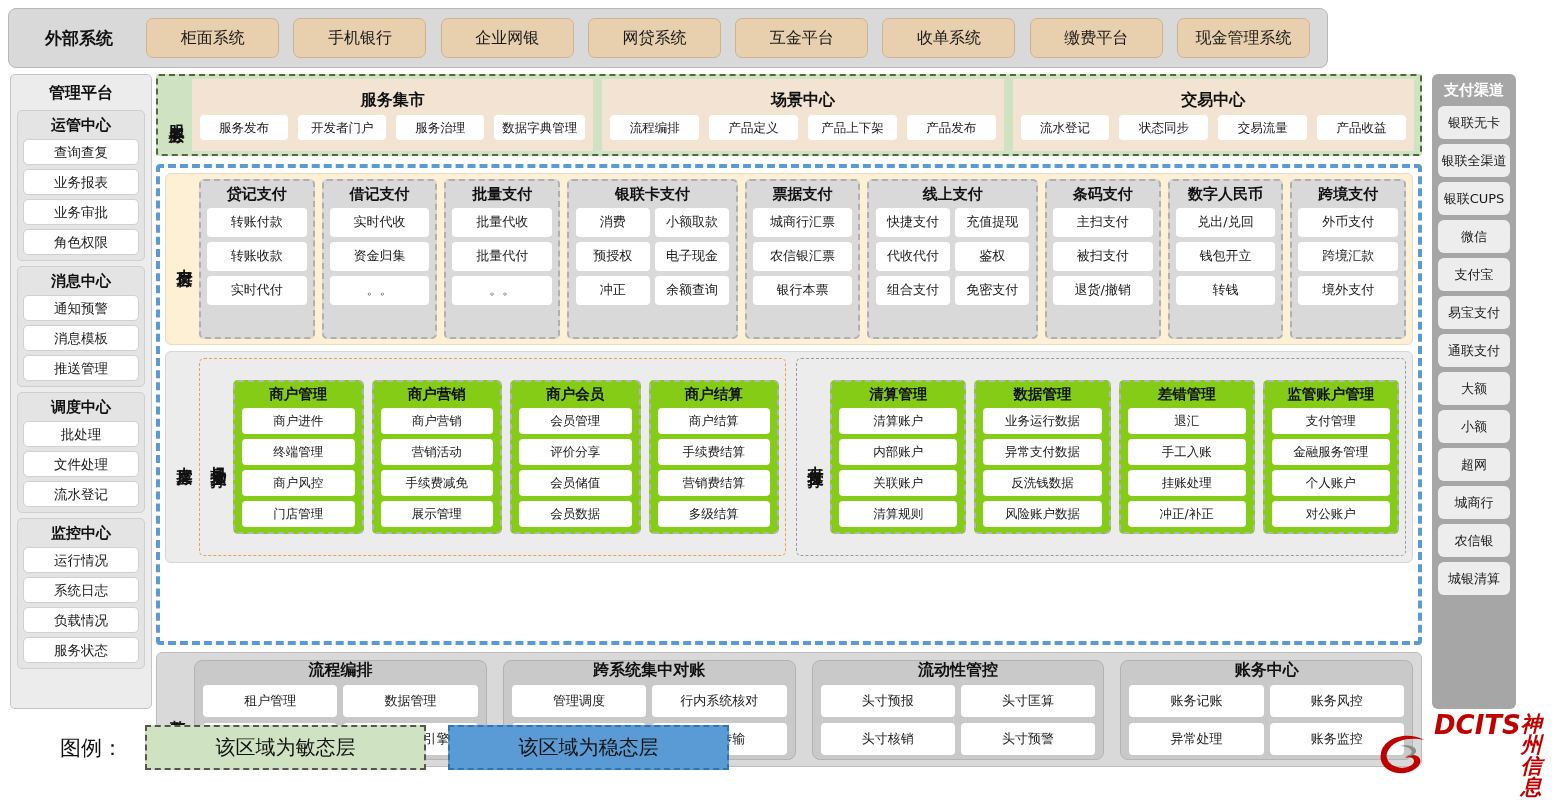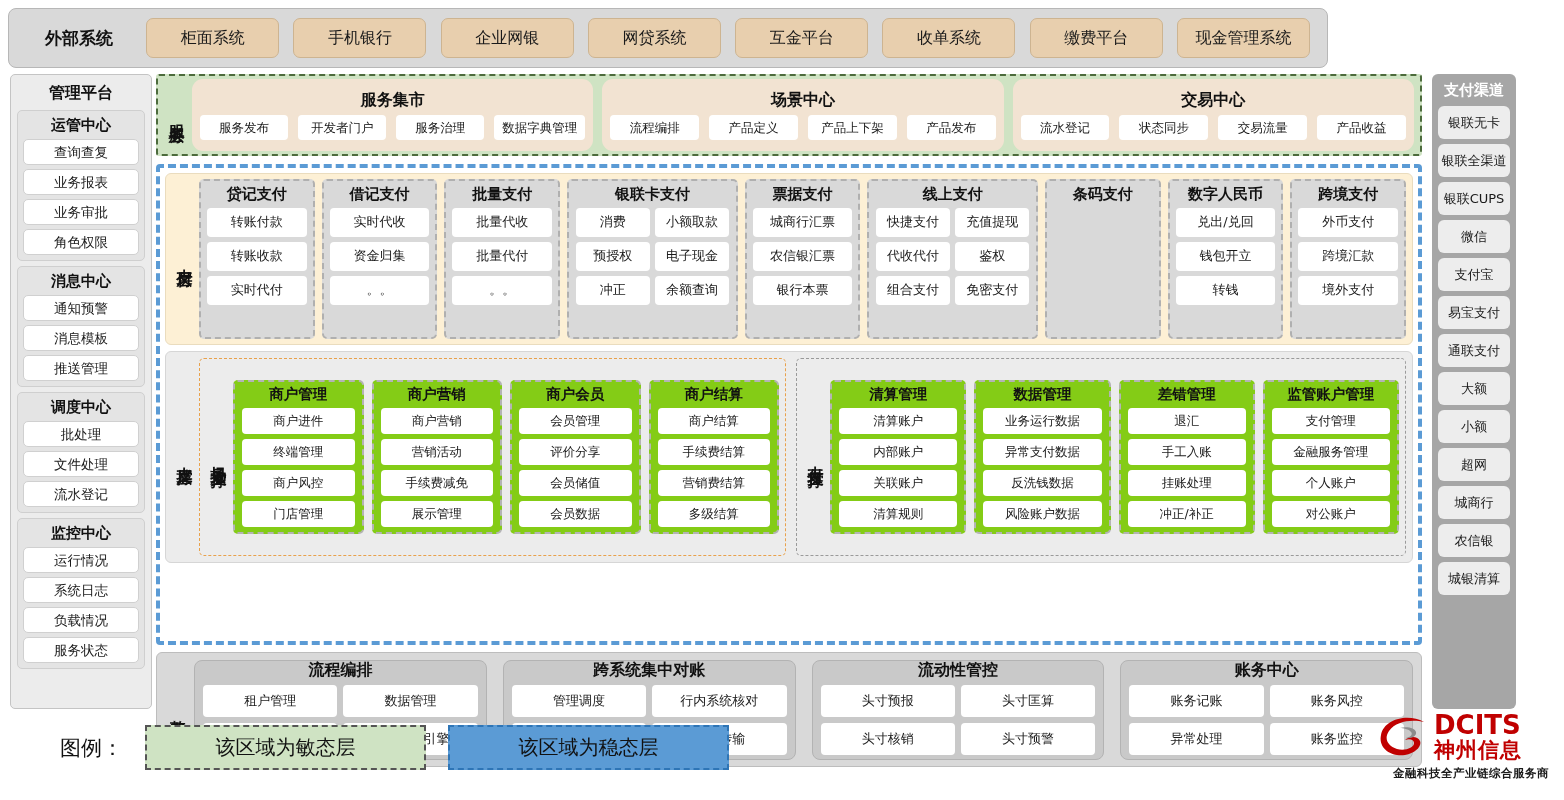--- a/index.html
+++ b/index.html
@@ -86,21 +86,21 @@
     font-size: 16px; font-weight: bold; color: #111;
     letter-spacing: 2px;
     text-align: center;
     flex: none;
     width: 24px;
     display: flex; align-items: center; justify-content: center;
   }
   .svc-groups { display: flex; flex: 1; gap: 9px; height: 100%; align-items: center; margin-left: 4px;}
   .svc-group {
     background: #f2e3d2;
-    border-radius: 11px;
+    border-radius: 0;
     flex: 1; height: 72px;
     padding: 2px 8px;
     display: flex; flex-direction: column; align-items: center; justify-content: center;
   }
   .svc-group-title { font-size: 16px; font-weight: bold; margin-bottom: 4px; color:#111; }
   .svc-chip-row { display: flex; gap: 10px; justify-content: center; width: 100%; }
   .svc-chip { height: 25px; padding: 0 8px; border: none; font-size: 12.5px; border-radius: 4px; flex: 1; }
 
   
   .stable {
@@ -216,21 +216,21 @@
     display: flex; align-items: center; justify-content: center;
     font-size: 20px; color: #111;
   }
   .legend-agile { background: #cfe3c3; border: 2px dashed #555; }
   .legend-stable { background: #5b9bd5; border: 2px dashed #2e75b6; }
 
   
   .logo { position: absolute; left: 1378px; top: 712px; width: 186px; height: 82px; }
   .logo-row { display: flex; align-items: center; gap: 4px; }
   .logo-mark { width: 52px; height: 44px; flex: none; }
-  .logo-text { display: flex; flex-direction: column; line-height: 1; }
+  .logo-text { display: flex; flex-direction: row; line-height: 1; font-style: italic; }
   .logo-en { font-size: 26px; font-weight: bold; color: #c00000; letter-spacing: 0px; }
   .logo-cn { font-size: 21px; font-weight: bold; color: #c00000; letter-spacing: 1px; margin-top: 2px;}
   .logo-tag { font-size: 11.5px; font-weight: bold; color: #1a1a1a; margin-top: 5px; text-align: center; letter-spacing: 0.5px;}
 </style>
 </head>
 <body>
 
 <div class="page">
 
   <div class="ext-bar">
@@ -368,20 +368,25 @@
                 <div class="chip pay-chip" style="flex: 0 0 calc(50% - 3px);">快捷支付</div>
                 <div class="chip pay-chip" style="flex: 0 0 calc(50% - 3px);">充值提现</div>
                 <div class="chip pay-chip" style="flex: 0 0 calc(50% - 3px);">代收代付</div>
                 <div class="chip pay-chip" style="flex: 0 0 calc(50% - 3px);">鉴权</div>
                 <div class="chip pay-chip" style="flex: 0 0 calc(50% - 3px);">组合支付</div>
                 <div class="chip pay-chip" style="flex: 0 0 calc(50% - 3px);">免密支付</div>
               </div>
             </div>
             <div class="pay-group" style="flex: 1 1 0%;">
               <div class="pay-group-title">条码支付</div>
+              <div class="pay-grid" style="width: 100%;">
+                <div class="chip pay-chip" style="flex: 0 0 100%;">主扫支付</div>
+                <div class="chip pay-chip" style="flex: 0 0 100%;">被扫支付</div>
+                <div class="chip pay-chip" style="flex: 0 0 100%;">退货/撤销</div>
+              </div>
             </div>
             <div class="pay-group" style="flex: 1 1 0%;">
               <div class="pay-group-title">数字人民币</div>
               <div class="pay-grid" style="width: 100%;">
                 <div class="chip pay-chip" style="flex: 0 0 100%;">兑出/兑回</div>
                 <div class="chip pay-chip" style="flex: 0 0 100%;">钱包开立</div>
                 <div class="chip pay-chip" style="flex: 0 0 100%;">转钱</div>
               </div>
             </div>
             <div class="pay-group" style="flex: 1 1 0%;">

